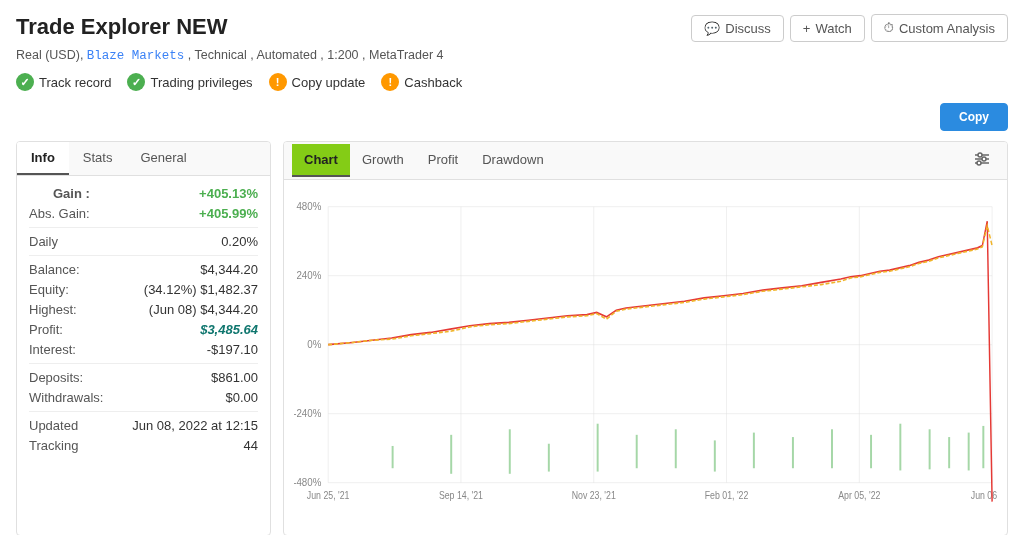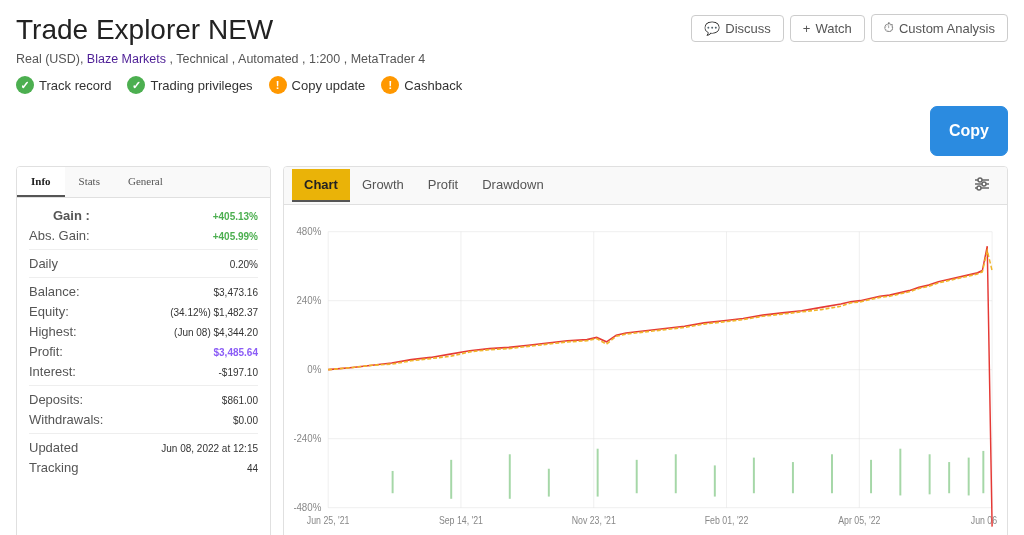--- a/index.html
+++ b/index.html
@@ -1,59 +1,59 @@
 <!DOCTYPE html>
 <html><head>
   <meta charset="utf-8">
   <style>
     * { box-sizing: border-box; margin: 0; padding: 0; }
     body { font-family: Arial, sans-serif; font-size: 13px; background: #f0f0f0; color: #333; }
 
     .container { background: #fff; max-width: 1024px; margin: 0 auto; padding: 14px 16px 10px; }
 
     .top-header { display: flex; align-items: flex-start; justify-content: space-between; margin-bottom: 6px; }
-    .page-title { font-size: 28px; font-weight: normal; color: #222; }
+    .page-title { font-size: 22px; font-weight: bold; color: #222; }
     .top-actions { display: flex; gap: 6px; align-items: center; }
 
     .btn { display: inline-flex; align-items: center; gap: 5px; padding: 5px 12px; border-radius: 4px; border: 1px solid #ccc; background: #fff; cursor: pointer; font-size: 13px; color: #555; }
-    .btn-blue { background: #2b8be0; color: #fff; border-color: #2b8be0; font-weight: bold; font-size: 16px; padding: 15px 18px; border-radius: 7px; }
+    .btn-blue { background: #2b8be0; color: #fff; border-color: #2b8be0; font-weight: bold; font-size: 12px; padding: 6px 18px; }
 
     .subtitle { font-size: 12.5px; color: #555; margin-bottom: 10px; }
-    .subtitle a { color: #4c1d95; text-decoration: none; }
+    .subtitle a { color: #3b82f6; text-decoration: none; font-family: Liberation Mono, monospace; }
 
     .badges { display: flex; gap: 16px; align-items: center; margin-bottom: 12px; flex-wrap: wrap; }
     .badge { display: flex; align-items: center; gap: 5px; font-size: 13px; }
     .badge-icon { width: 18px; height: 18px; border-radius: 50%; display: inline-flex; align-items: center; justify-content: center; font-size: 11px; font-weight: bold; }
     .badge-green { background: #4caf50; color: #fff; }
     .badge-orange { background: #ff9800; color: #fff; }
 
     .copy-row { display: flex; justify-content: flex-end; margin-bottom: 10px; }
 
     .main-content { display: flex; gap: 12px; }
 
     .left-panel { width: 255px; min-width: 255px; border: 1px solid #e0e0e0; border-radius: 4px; overflow: hidden; }
 
     .tabs { display: flex; border-bottom: 1px solid #e0e0e0; background: #f9f9f9; }
-    .tab { padding: 8px 14px; cursor: pointer; font-size: 11px; color: #555; border-bottom: 2px solid transparent; font-family: Liberation Serif, serif; }
+    .tab { padding: 8px 14px; cursor: pointer; font-size: 13px; color: #555; border-bottom: 2px solid transparent; }
     .tab.active { border-bottom: 2px solid #555; font-weight: bold; color: #222; background: #fff; }
 
     .info-table { padding: 10px 12px; }
     .info-row { display: flex; justify-content: space-between; margin-bottom: 5px; align-items: baseline; }
     .info-label { color: #555; font-size: 13px; }
     .info-label.bold { font-weight: bold; margin-left: 24px; }
-    .info-value { font-size: 10px; color: #333; text-align: right; }
+    .info-value { font-size: 13px; color: #333; text-align: right; }
     .info-value.green { color: #4caf50; font-weight: bold; }
-    .info-value.blue { color: #8b5cf6; font-weight: bold; }
+    .info-value.blue { color: #0f766e; font-weight: bold; font-style: italic; }
     .divider { border: none; border-top: 1px solid #eee; margin: 6px 0; }
 
     .right-panel { flex: 1; border: 1px solid #e0e0e0; border-radius: 4px; overflow: hidden; }
 
     .chart-tabs { display: flex; align-items: center; border-bottom: 1px solid #e0e0e0; background: #f9f9f9; padding: 0 8px; }
     .chart-tab { padding: 8px 12px; cursor: pointer; font-size: 13px; color: #555; border-bottom: 2px solid transparent; }
-    .chart-tab.active { border-bottom: 2px solid #555; font-weight: bold; color: #222; background: #eab308; }
+    .chart-tab.active { border-bottom: 2px solid #555; font-weight: bold; color: #222; background: #84cc16; }
     .chart-settings { margin-left: auto; padding: 8px; cursor: pointer; color: #666; }
 
     .chart-area { padding: 10px 10px 0 10px; position: relative; height: 355px; }
 
     
     .chart-svg { width: 100%; height: 100%; }
   </style>
 </head>
 <body>
 
@@ -123,21 +123,21 @@
           <span class="info-value green">+405.99%</span>
         </div>
         <hr class="divider">
         <div class="info-row">
           <span class="info-label">Daily</span>
           <span class="info-value">0.20%</span>
         </div>
         <hr class="divider">
         <div class="info-row">
           <span class="info-label">Balance:</span>
-          <span class="info-value">$3,473.16</span>
+          <span class="info-value">$4,344.20</span>
         </div>
         <div class="info-row">
           <span class="info-label">Equity:</span>
           <span class="info-value">(34.12%) $1,482.37</span>
         </div>
         <div class="info-row">
           <span class="info-label">Highest:</span>
           <span class="info-value">(Jun 08) $4,344.20</span>
         </div>
         <div class="info-row">

